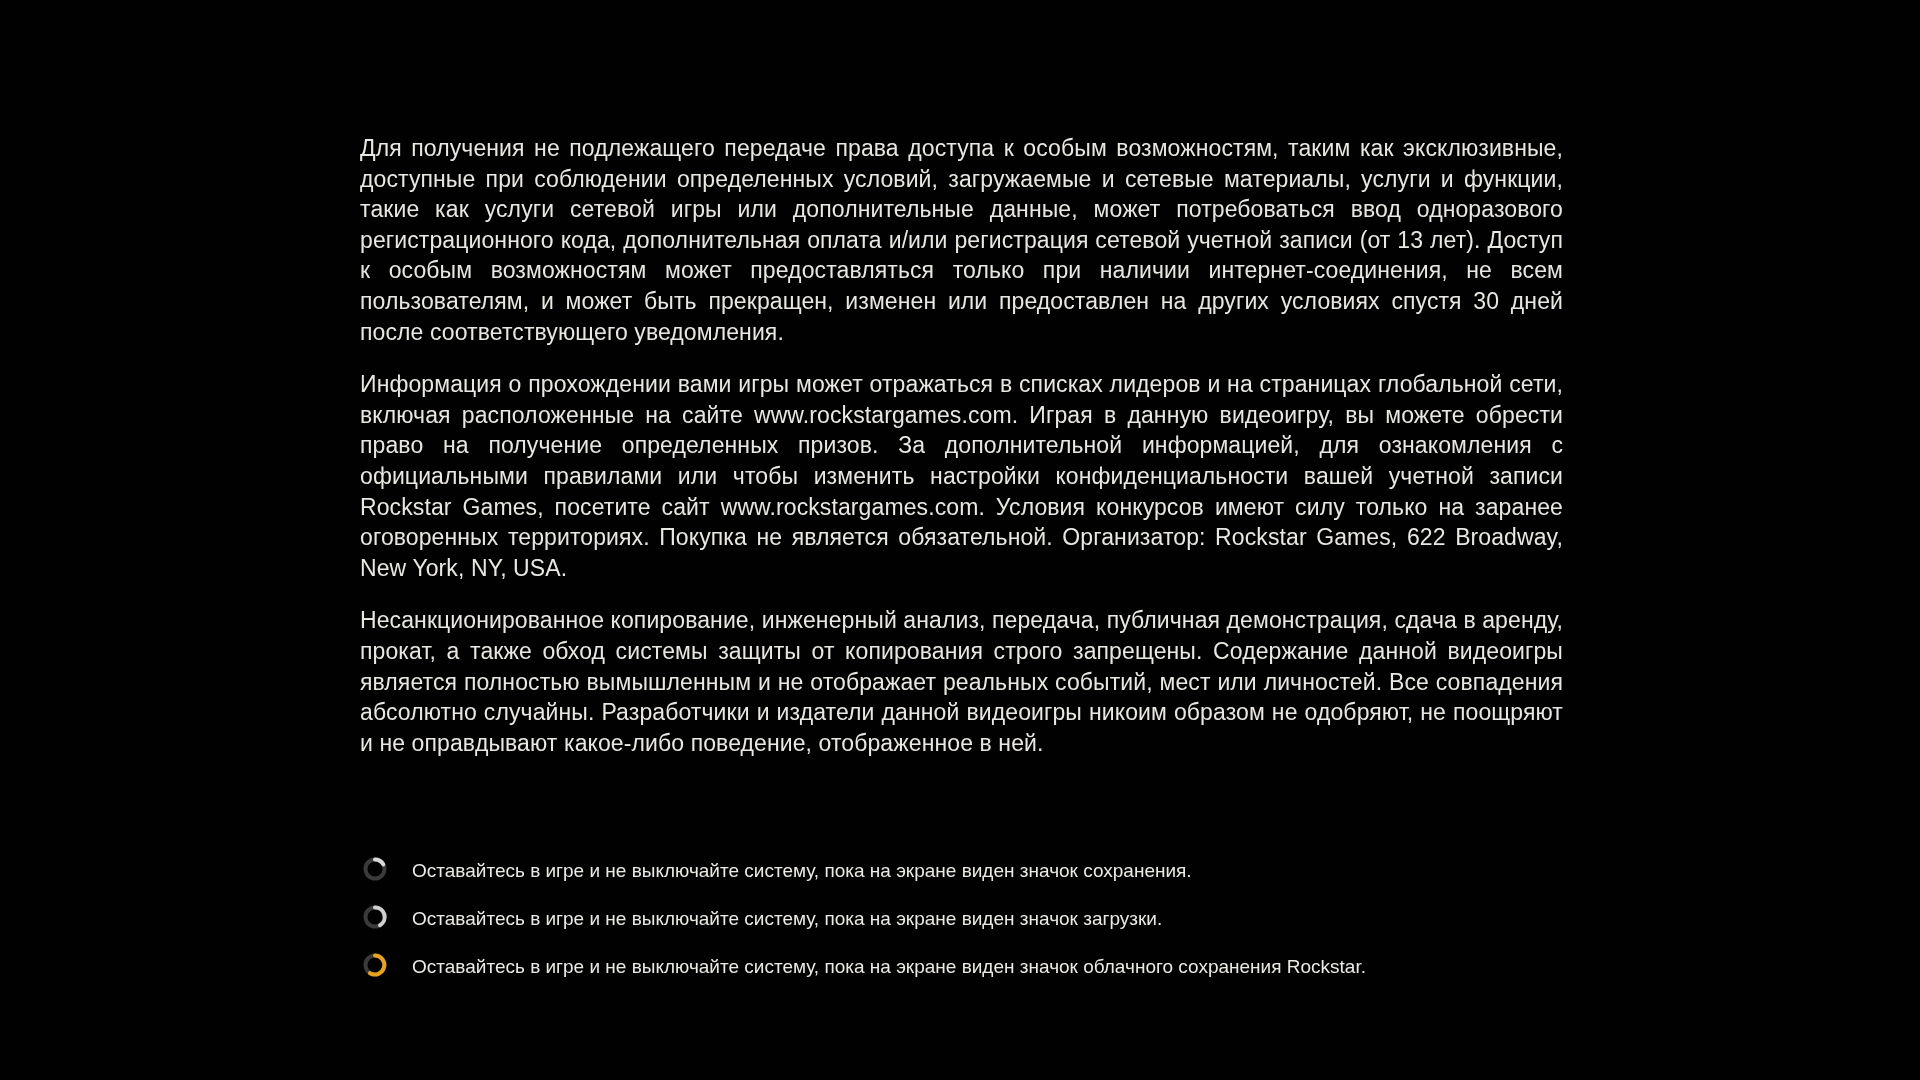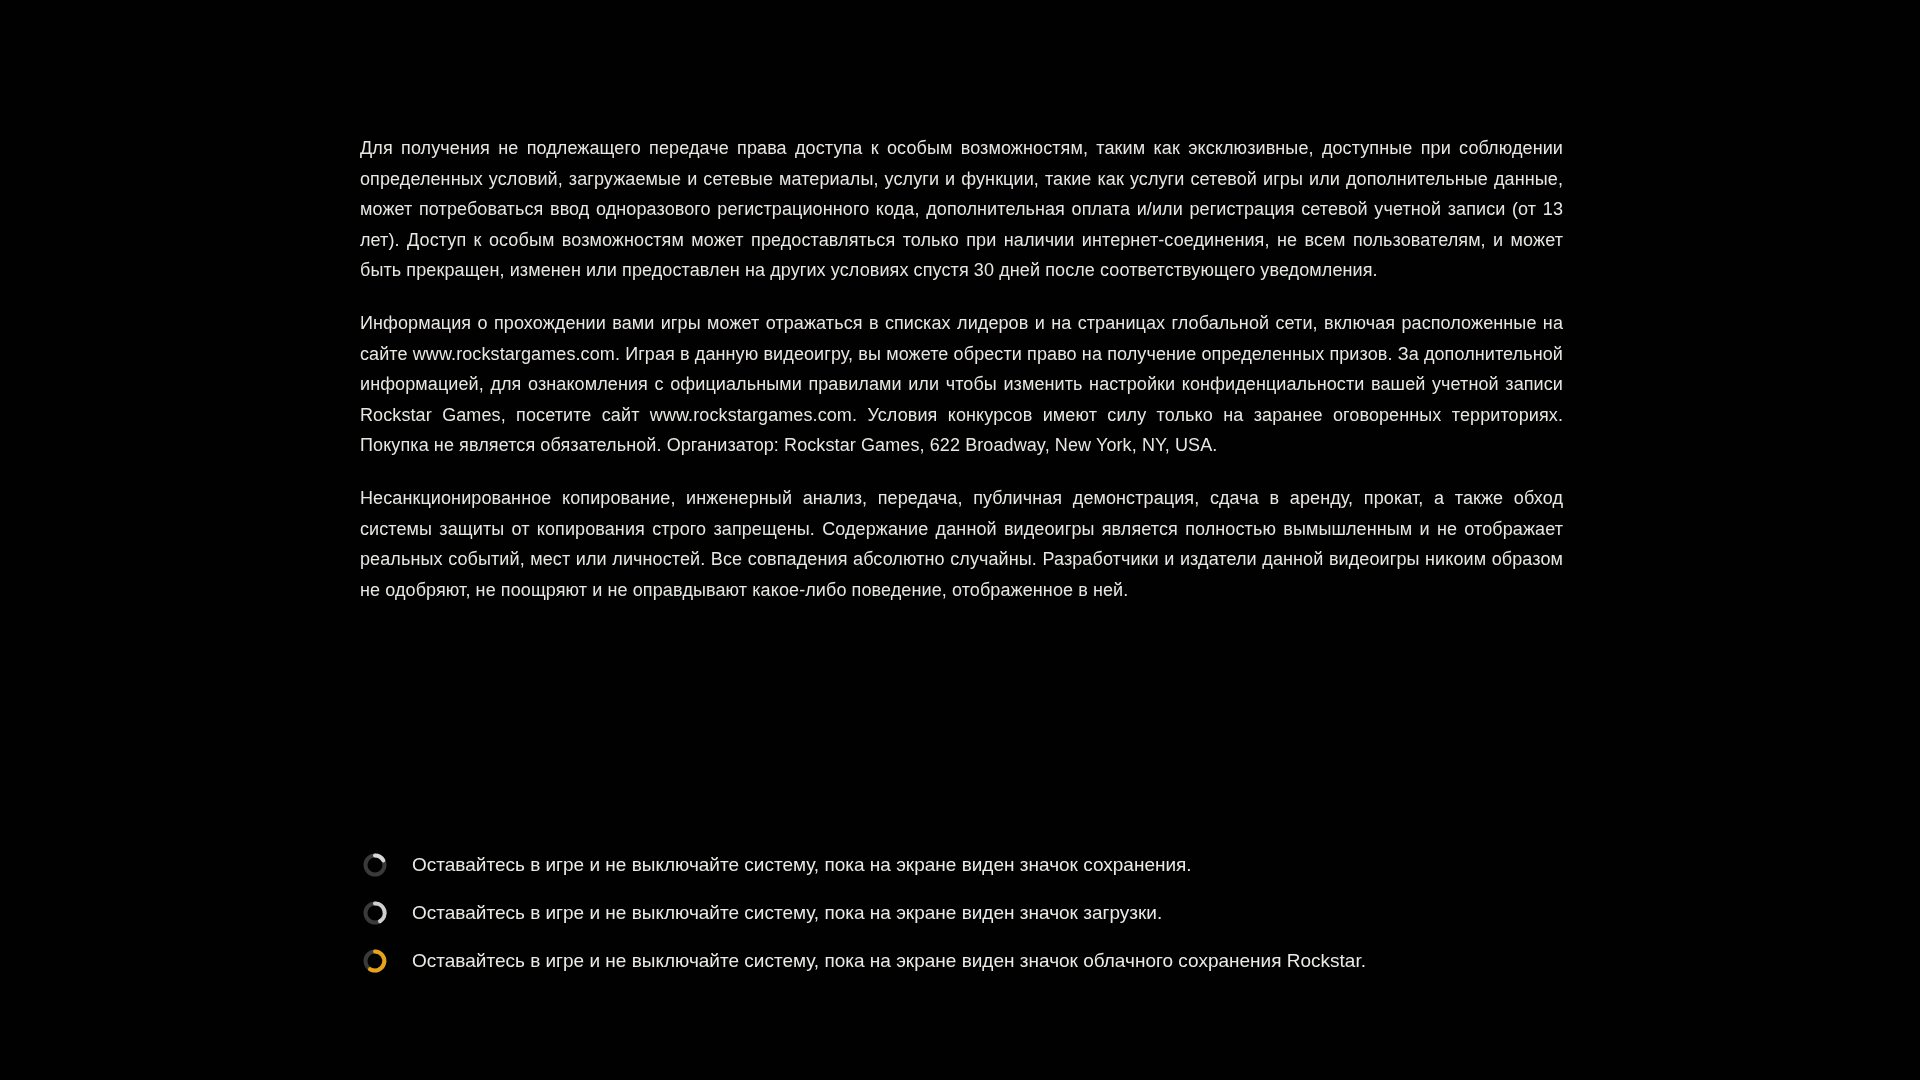--- a/index.html
+++ b/index.html
@@ -22,38 +22,38 @@
   }
   .legal-block {
     position: absolute;
     left: 360px;
     top: 133px;
     width: 1203px;
   }
   .legal-para {
     text-align: justify;
     text-justify: inter-word;
-    font-size: 18px;
+    font-size: 23px;
     line-height: 30.6px;
     color: #e9e7e2;
     margin: 0 0 22px 0;
     letter-spacing: 0.1px;
   }
   .legal-para:last-child {
     margin-bottom: 12px;
   }
   .notices {
     position: absolute;
     left: 360px;
     top: 845px;
     width: 1260px;
   }
   .notice-row {
     display: flex;
-    align-items: center;
+    align-items: flex-end;
     height: 39px;
     margin-bottom: 9px;
   }
   .notice-row:last-child {
     margin-bottom: 0;
   }
   .notice-icon {
     width: 30px;
     height: 30px;
     flex: 0 0 30px;

